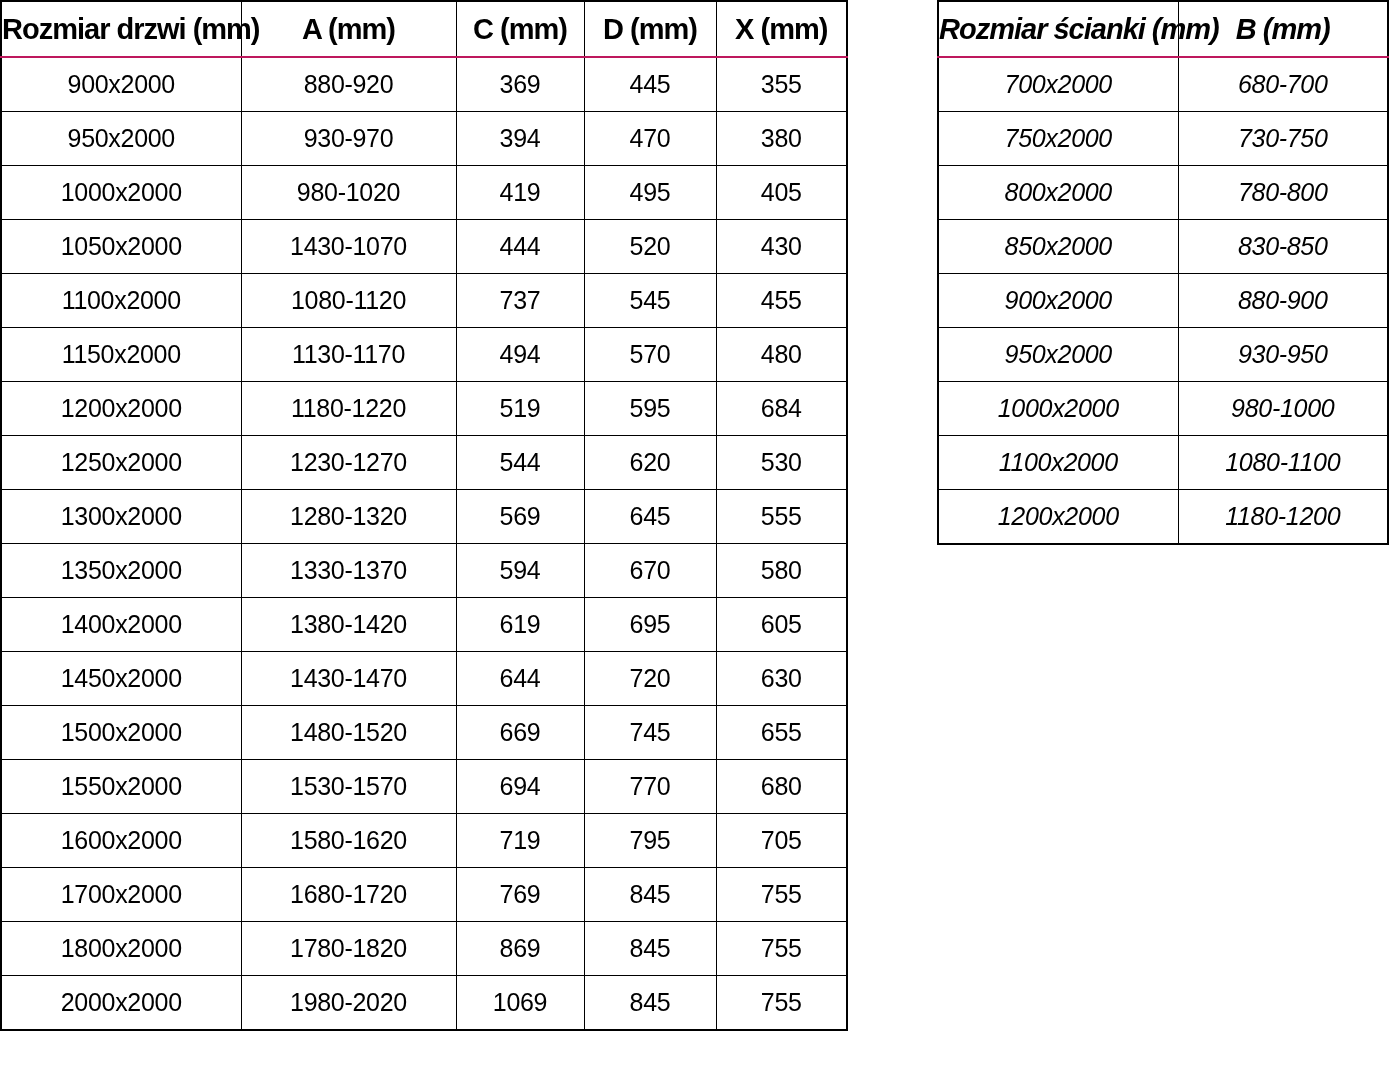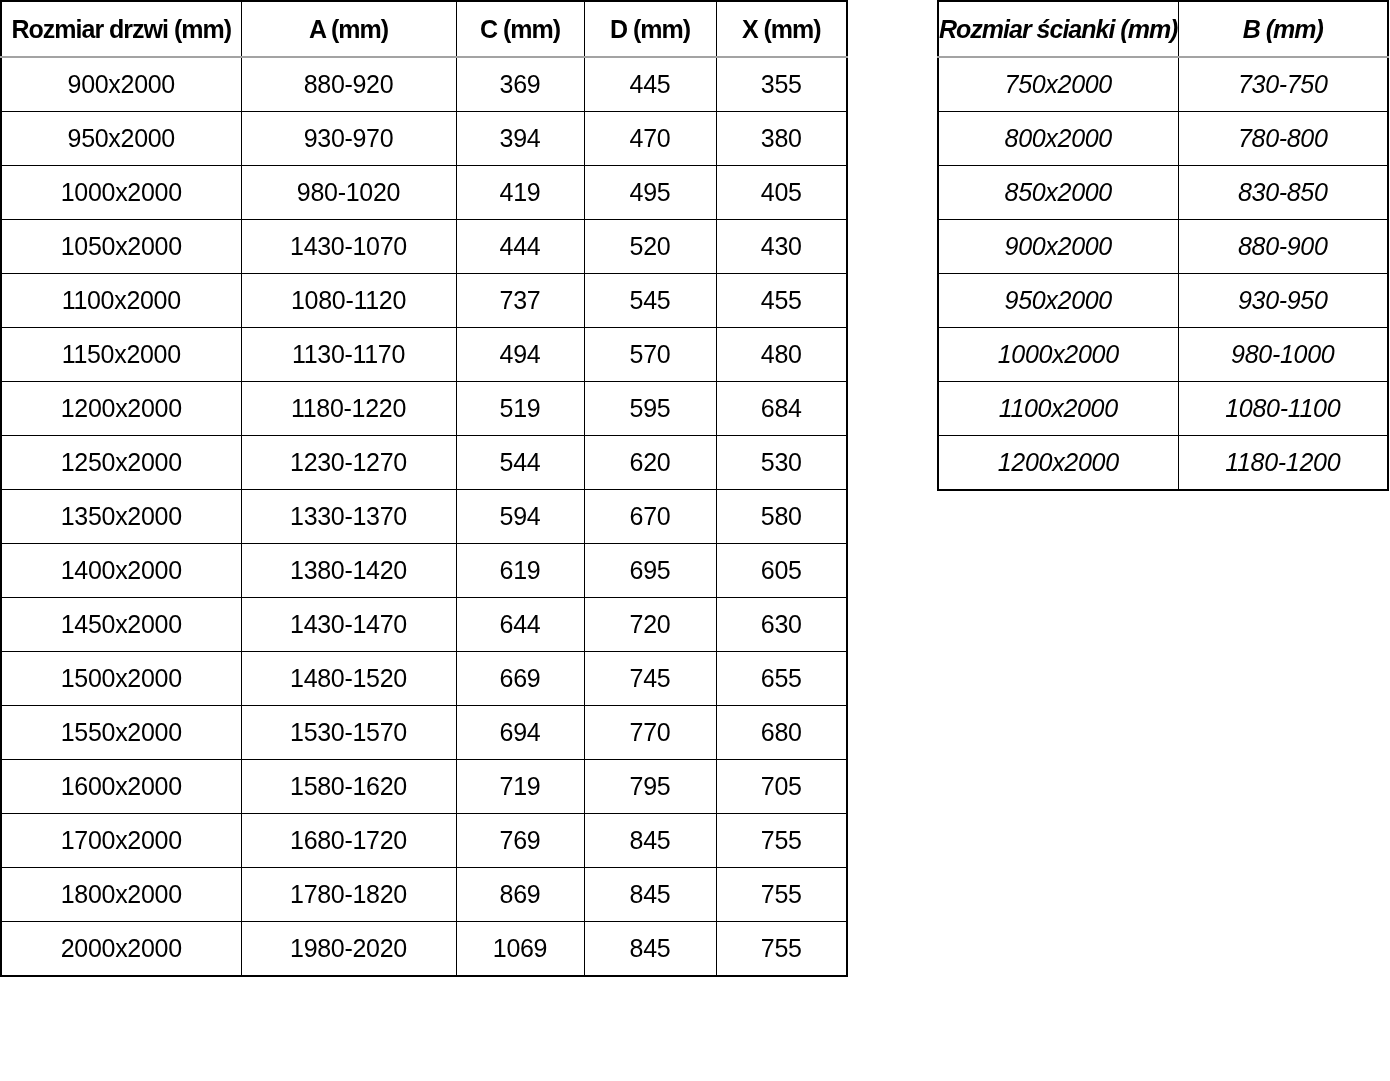--- a/index.html
+++ b/index.html
@@ -29,23 +29,23 @@
   .dim-table th, .dim-table td {
     border: 1px solid #000;
     height: 53px;
     padding: 0;
     text-align: center;
     vertical-align: middle;
     white-space: nowrap;
     overflow: visible;
   }
   .dim-table thead th {
-    border-bottom: 2px solid #a3a3a3;
+    border-bottom: 2px solid #be185d;
     font-weight: bold;
-    font-size: 25px;
+    font-size: 29px;
     letter-spacing: -1px;
     height: 54px;
   }
   .dim-table td {
     font-size: 25px;
     letter-spacing: -0.3px;
   }
 </style>
 </head>
 <body>
@@ -120,20 +120,27 @@
           <td>684</td>
         </tr>
         <tr>
           <td>1250x2000</td>
           <td>1230-1270</td>
           <td>544</td>
           <td>620</td>
           <td>530</td>
         </tr>
         <tr>
+          <td>1300x2000</td>
+          <td>1280-1320</td>
+          <td>569</td>
+          <td>645</td>
+          <td>555</td>
+        </tr>
+        <tr>
           <td>1350x2000</td>
           <td>1330-1370</td>
           <td>594</td>
           <td>670</td>
           <td>580</td>
         </tr>
         <tr>
           <td>1400x2000</td>
           <td>1380-1420</td>
           <td>619</td>
@@ -198,20 +205,24 @@
       <col style="width:210px">
     </colgroup>
     <thead>
       <tr>
           <th>Rozmiar ścianki (mm)</th>
           <th>B (mm)</th>
         </tr>
     </thead>
     <tbody>
         <tr>
+          <td>700x2000</td>
+          <td>680-700</td>
+        </tr>
+        <tr>
           <td>750x2000</td>
           <td>730-750</td>
         </tr>
         <tr>
           <td>800x2000</td>
           <td>780-800</td>
         </tr>
         <tr>
           <td>850x2000</td>
           <td>830-850</td>

